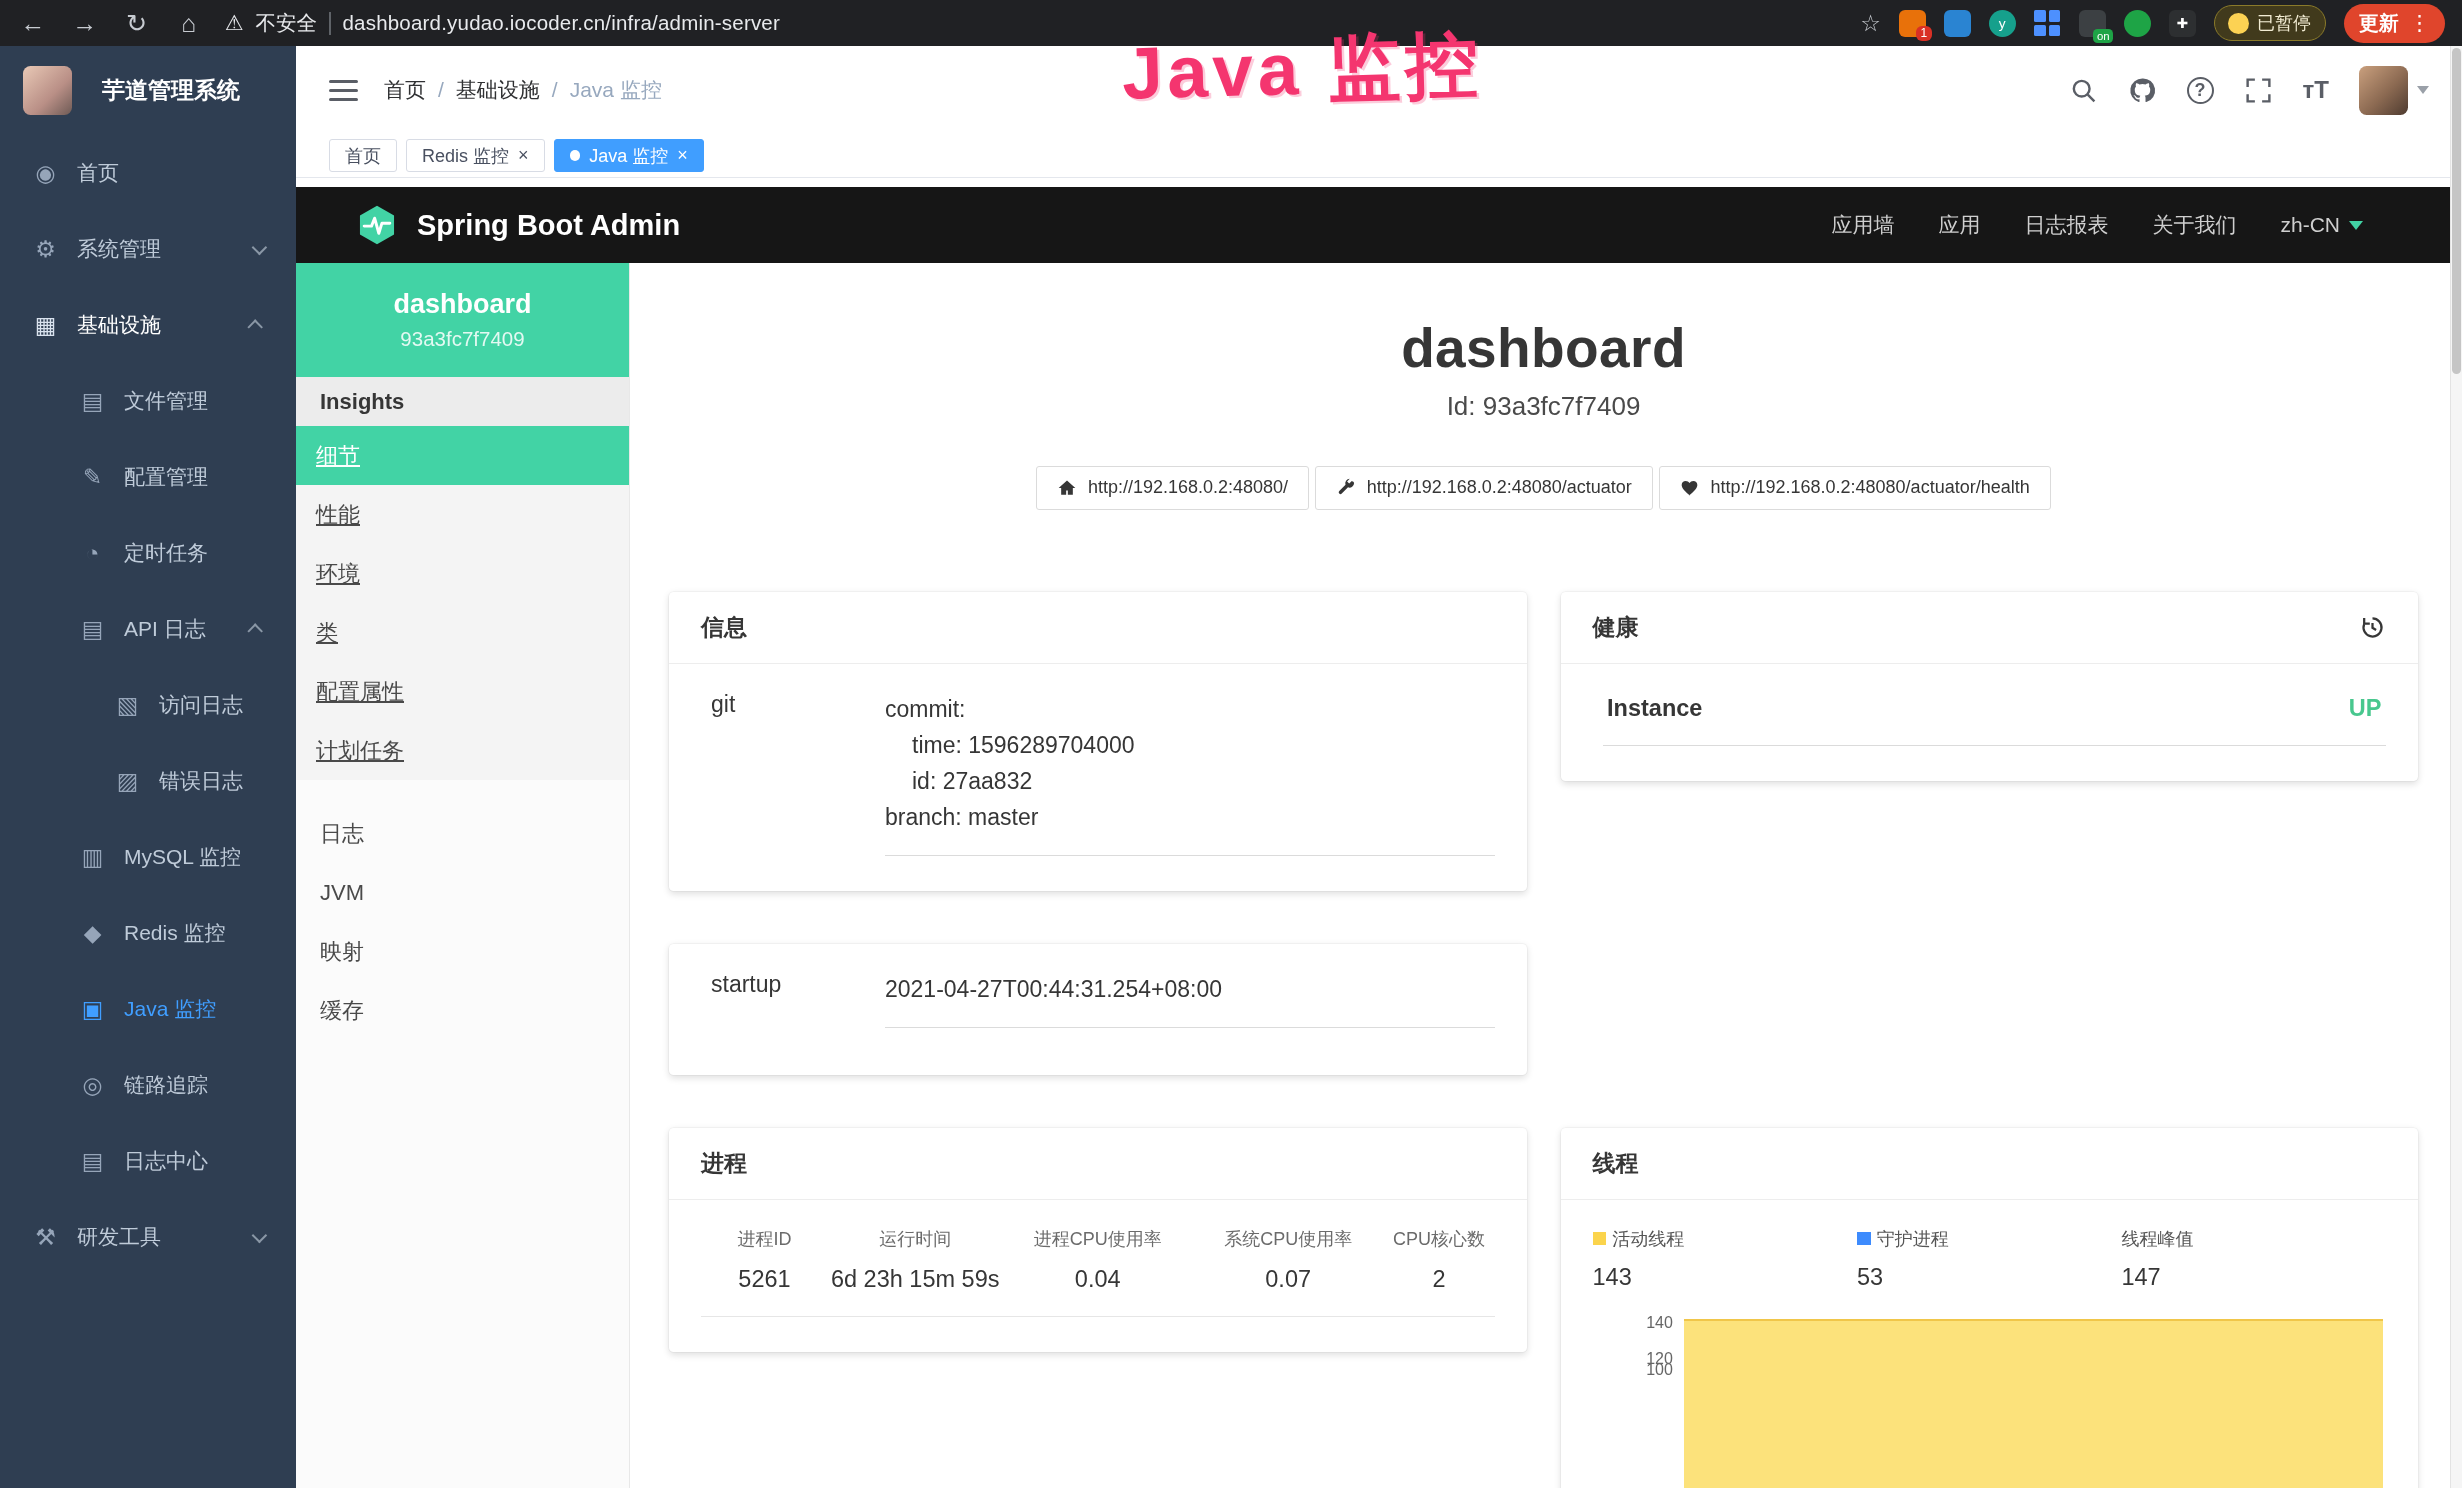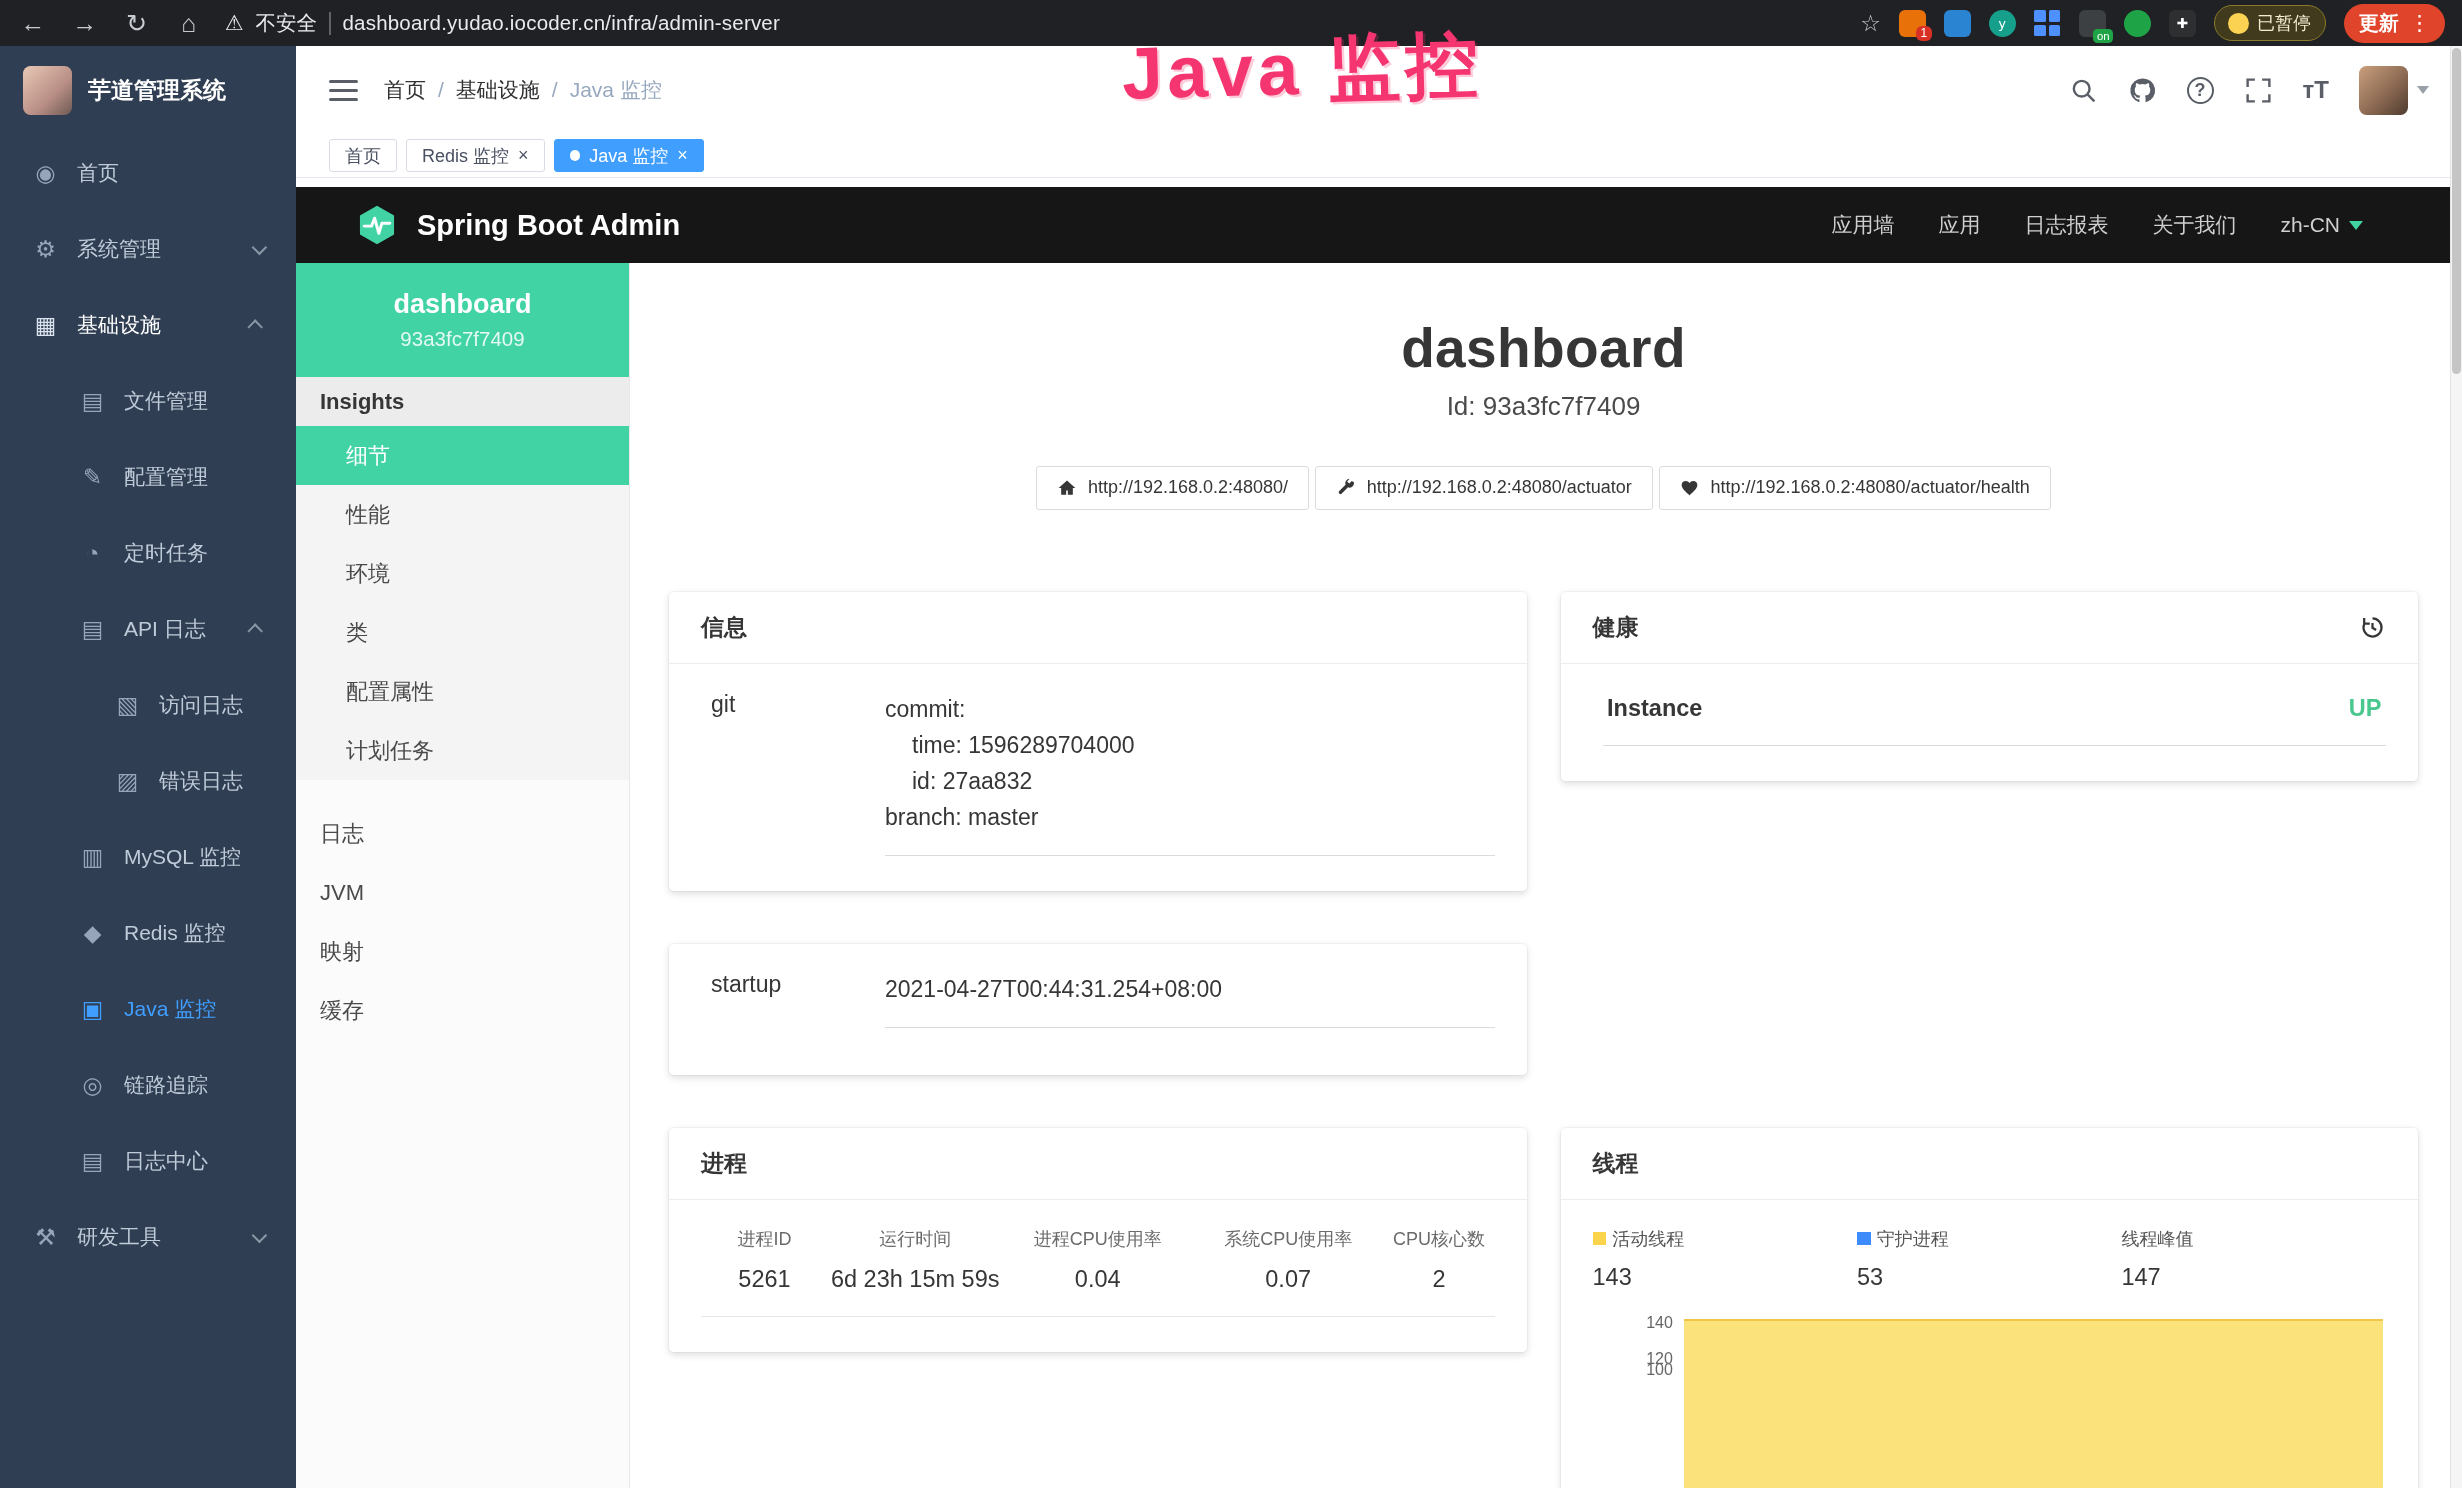--- a/index.html
+++ b/index.html
@@ -25,21 +25,21 @@
   .pause-pill { display:flex; align-items:center; gap:7.6px; background:#413a1c; border:0.8px solid #8a7a2a; border-radius:758px; padding:4.6px 13.7px; color:#f2ecd3; font-size:18px; }
   .pause-face { width:21px; height:21px; border-radius:50%; background:#fcd253; }
   .update-pill { display:flex; align-items:center; gap:10.6px; background:#e0452c; border-radius:758px; padding:6px 15px; color:#fff; font-size:20px; font-weight:700; }
   .kebab { font-size:21px; font-weight:400; }
 
   
   .app-row { display:flex; height:1443px; }
 
   
   .sidebar { width:296px; background:#2f3e52; flex-shrink:0; display:flex; flex-direction:column; overflow:hidden; }
-  .logo-row { height:89px; display:flex; align-items:center; gap:16px; padding:0 23px; flex-shrink:0; }
+  .logo-row { height:89px; display:flex; align-items:center; gap:30px; padding:0 23px; flex-shrink:0; }
   .logo-avatar { width:49px; height:49px; border-radius:7.6px; background:linear-gradient(135deg,#e9c9b6,#b98f86 60%,#6e5a55); flex-shrink:0; }
   .logo-title { color:#fff; font-size:23px; font-weight:700; white-space:nowrap; }
   .menu { flex:1; font-size:21px; }
   .m-item { height:76px; display:flex; align-items:center; gap:18px; padding:0 32px; color:#bfcbd9; position:relative; cursor:pointer; white-space:nowrap; }
   .m-item .ico { width:27px; text-align:center; font-size:23px; color:#96a5b9; flex-shrink:0; }
   .m-item.lvl1 { padding-left:79px; }
   .m-item.lvl2 { padding-left:114px; }
   .m-item.parent-open { color:#fff; }
   .m-item.parent-open .ico { color:#d9e2ee; }
   .m-item.active { color:#409eff; }
@@ -83,21 +83,21 @@
   .caret-green { width:0; height:0; border-left:7.6px solid transparent; border-right:7.6px solid transparent; border-top:9px solid #42d3a5; }
 
   .sba-body { flex:1; min-height:0; display:flex; }
   .sba-sidebar { width:334px; background:#fbfbfb; border-right:0.8px solid #e8e8e8; flex-shrink:0; display:flex; flex-direction:column; overflow:hidden; }
   .inst { background:#42d3a5; min-height:114px; display:flex; flex-direction:column; justify-content:center; align-items:center; gap:7.6px; cursor:pointer; }
   .inst-name { color:#fff; font-weight:700; font-size:27px; }
   .inst-id { color:rgba(255,255,255,.85); font-size:20.5px; }
   .grp-hd { background:#ececec; height:49px; display:flex; align-items:center; padding:16px 24px; font-weight:700; font-size:22px; color:#363636; }
   .grp { background:#f4f4f4; }
   .s-item { height:59px; display:flex; align-items:center; padding:0 24px; font-size:22px; color:#4a4a4a; cursor:pointer; white-space:nowrap; }
-  .grp .s-item { padding-left:50px; }
+  .grp .s-item { padding-left:20px;text-decoration:underline; }
   .s-item.active { background:#42d3a5; color:#fff; }
   .top-items { margin-top:24px; }
 
   .sba-content { flex:1; min-width:0; overflow:hidden; padding:53px 44px 0 39px; }
   .pg-title { text-align:center; font-size:55px; font-weight:700; color:#363636; letter-spacing:0.4px; }
   .pg-sub { text-align:center; font-size:26px; color:#4a4a4a; margin-top:10.6px; }
   .links { display:flex; justify-content:center; gap:6px; margin-top:44px; }
   .link-btn { display:flex; align-items:center; gap:10.6px; border:0.8px solid #dbdbdb; background:#fff; height:44px; padding:0 20px; font-size:18px; color:#363636; border-radius:3px; cursor:pointer; white-space:nowrap; }
   .link-btn svg { width:20px; height:20px; color:#363636; }
 

